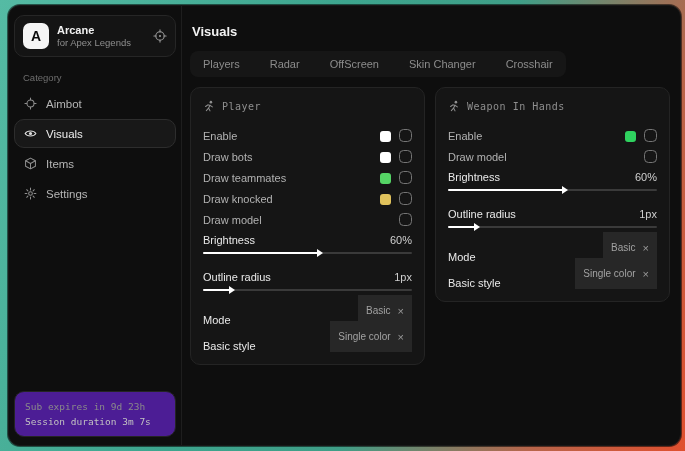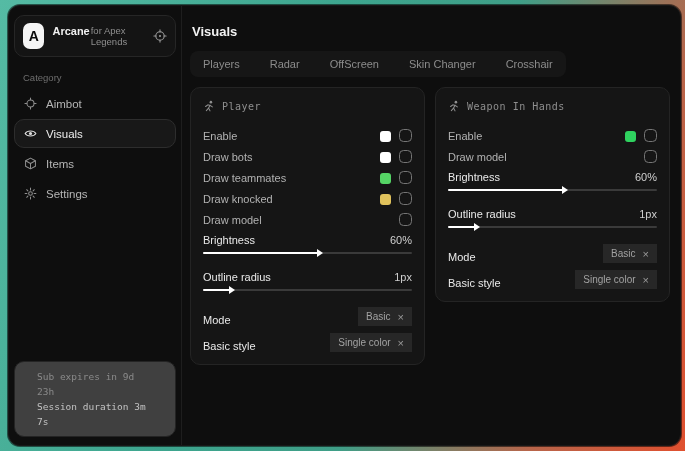--- a/index.html
+++ b/index.html
@@ -14,34 +14,34 @@
     box-shadow:0 0 0 1px rgba(0,0,0,.55);
     display:flex;overflow:hidden;
   }
   
   .sidebar{width:173px;min-width:173px;border-right:1px solid #1e1e1e;
     display:flex;flex-direction:column;padding:9px 5px 8px;box-sizing:border-box}
   .app-card{display:flex;align-items:center;gap:8px;padding:7px 8px;
     border:1px solid #262626;border-radius:10px;background:#141414}
   .logo{width:26px;height:26px;border-radius:7px;background:#f4f4f4;color:#0a0a0a;
     font-weight:bold;font-size:14px;display:flex;align-items:center;justify-content:center}
-  .app-meta{display:flex;flex-direction:row;gap:1px}
+  .app-meta{display:flex;flex-direction:column;gap:1px}
   .app-name{font-size:11px;font-weight:700;color:#f0f0f0}
   .app-sub{font-size:9.5px;color:#8f8f8f}
   .app-card .hdr-ico{margin-left:auto;color:#9a9a9a;display:flex}
   .category{margin:15px 9px 6px;font-size:9.5px;color:#6e6e6e}
   .nav{display:flex;flex-direction:column}
   .nav-item{height:27px;margin:0 0 1px;display:flex;align-items:center;gap:9px;
     padding:0 9px;border:1px solid transparent;border-radius:10px;
     color:#b5b5b5;font-size:11.5px;cursor:pointer}
   .nav-item .ico{color:#8f8f8f;display:flex}
   .nav-item.active{border-color:#2d2d2d;background:#181818;color:#ededed}
   .nav-item.active .ico{color:#dedede}
-  .status-card{margin-top:auto;padding:7px 22px;border:1px solid #242424;border-radius:10px;
-    background:#404040;font-family:"DejaVu Sans Mono",monospace;font-size:9.5px;line-height:15px}
+  .status-card{margin-top:auto;padding:7px 10px;border:1px solid #242424;border-radius:10px;
+    background:#4c1d95;font-family:"DejaVu Sans Mono",monospace;font-size:9.5px;line-height:15px}
   .status-line1{color:#8a8a8a}
   .status-line2{color:#c2c2c2}
   
   .main{flex:1;padding:14px 11px 0 8px;box-sizing:border-box}
   .page-title{font-size:13px;font-weight:700;color:#f2f2f2;margin:4px 0 12px 2px}
   .tabs{display:inline-flex;gap:10px;background:#161616;border-radius:8px;padding:3px;margin-bottom:10px}
   .tab{padding:4px 10px;border-radius:6px;font-size:11px;color:#8c8c8c;cursor:pointer;white-space:nowrap}
   .tab.active{background:#2d2d2d;color:#f0f0f0}
   .panels{display:flex;gap:10px;align-items:flex-start}
   .panel{width:235px;box-sizing:border-box;background:#151515;border:1px solid #242424;
@@ -56,21 +56,21 @@
   .spacer{flex:1}
   .swatch{width:11px;height:11px;border-radius:3px;margin-right:8px;cursor:pointer}
   .checkbox{width:13px;height:13px;border:1.5px solid #757575;border-radius:4.5px;
     box-sizing:border-box;background:transparent;cursor:pointer}
   .slider-wrap{position:relative;height:2px;background:#3a3a3a;border-radius:2px;margin:6px 0 9px;cursor:pointer}
   .slider-fill{position:absolute;left:0;top:0;height:2px;background:#fff;border-radius:2px}
   .slider-thumb{position:absolute;top:-3px;width:0;height:0;
     border-top:4px solid transparent;border-bottom:4px solid transparent;border-left:6px solid #fff}
   .row.chip-row{height:26px}
   .chip{margin-left:auto;display:flex;align-items:center;gap:7px;background:#272727;
-    border-radius:0;padding:4px 8px;font-size:10px;color:#a2a2a2;cursor:pointer}
+    border-radius:0;padding:10px 8px;font-size:10px;color:#a2a2a2;cursor:pointer}
   .chip-x{color:#9a9a9a;font-size:11px;line-height:10px;cursor:pointer}
   svg{display:block}
 </style>
 </head>
 <body>
 
 <div class="window">
   <aside class="sidebar">
     <div class="app-card">
       <div class="logo">A</div>

